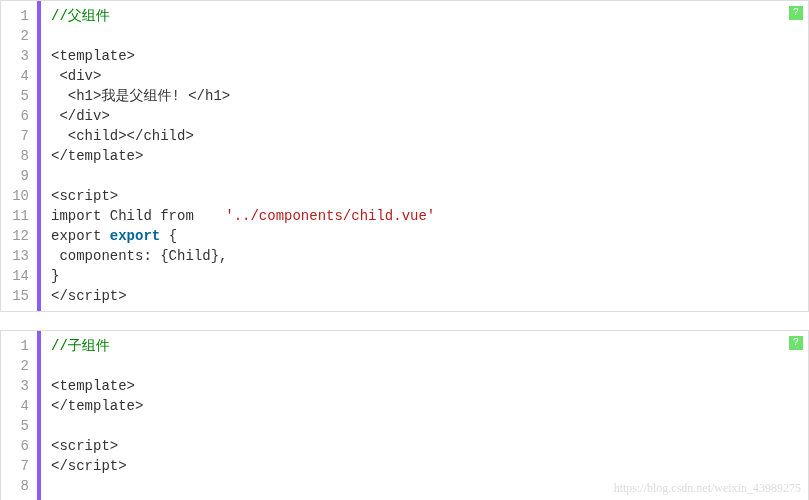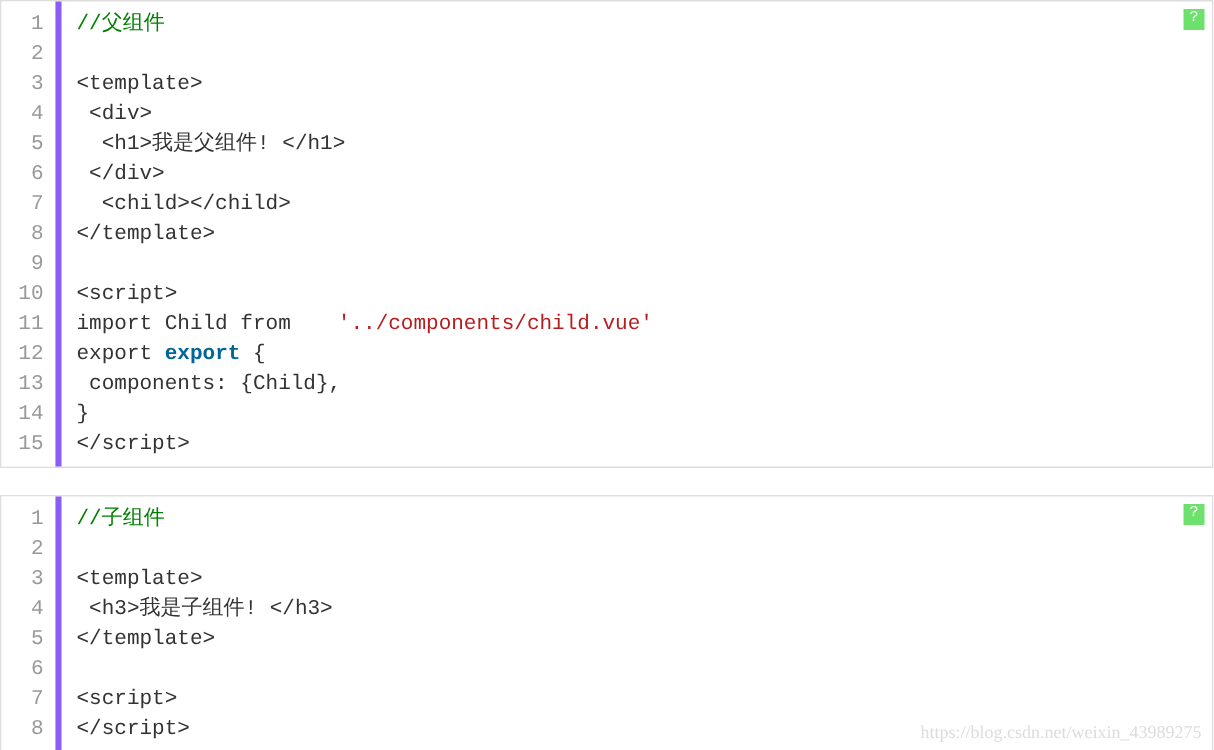--- a/index.html
+++ b/index.html
@@ -116,21 +116,20 @@
         <div class="ln">4</div>
         <div class="ln">5</div>
         <div class="ln">6</div>
         <div class="ln">7</div>
         <div class="ln">8</div>
       </div>
       <div class="code-area">
         <div class="code-line"><span class="cn">//子组件</span></div>
         <div class="code-line">&nbsp;</div>
         <div class="code-line"><span>&lt;template&gt;</span></div>
-        <div class="code-line"><span> &lt;h3&gt;我是子组件! &lt;/h3&gt;</span></div>
         <div class="code-line"><span>&lt;/template&gt;</span></div>
         <div class="code-line">&nbsp;</div>
         <div class="code-line"><span>&lt;script&gt;</span></div>
         <div class="code-line"><span>&lt;/script&gt;</span></div>
       </div>
       <div class="badge">?</div>
     </div>
   </div>
 
 <div class="watermark">https://blog.csdn.net/weixin_43989275</div>

